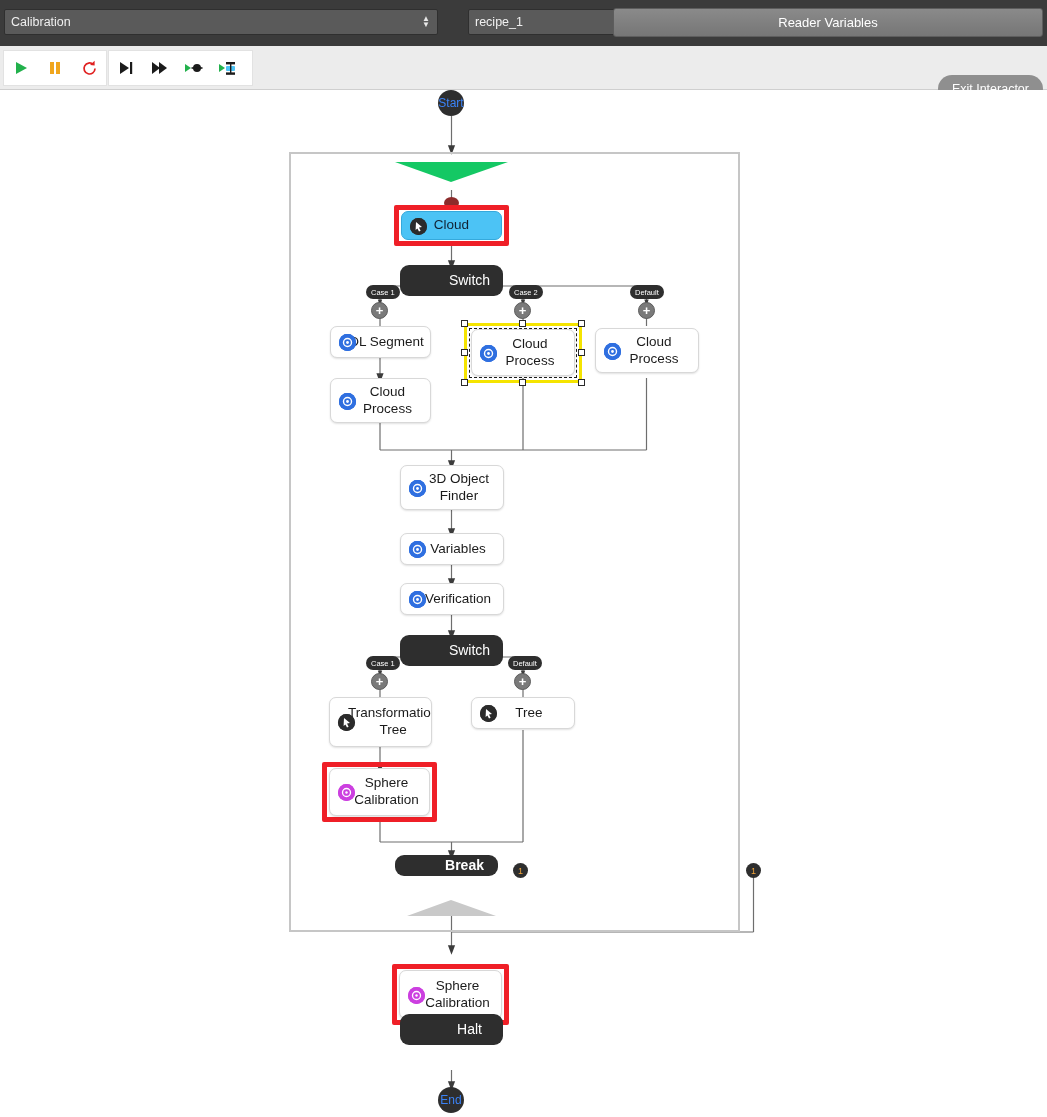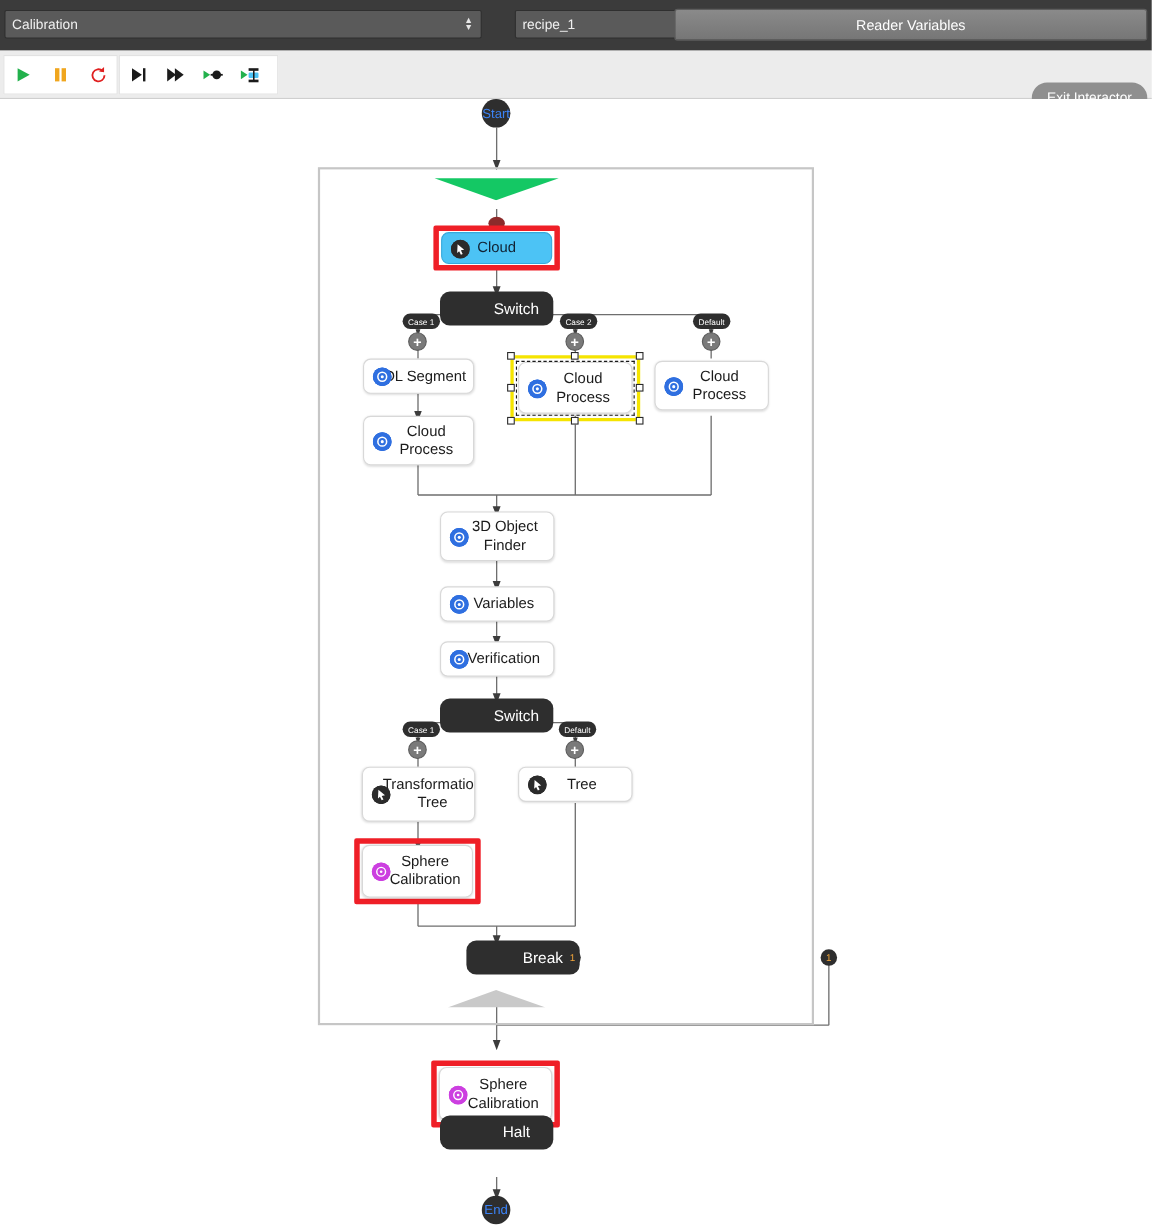--- a/index.html
+++ b/index.html
@@ -454,21 +454,21 @@
     <span class="nicon ic-purple" style="top:15px;">
       <svg width="17" height="17" viewBox="0 0 17 17">
           <circle cx="8.5" cy="8.5" r="8.5" fill="#cc3fe0"></circle>
           <circle cx="8.5" cy="8.5" r="4" fill="none" stroke="#ffffff" stroke-width="1.3"></circle>
           <circle cx="8.5" cy="8.5" r="1.2" fill="#ffffff"></circle>
         </svg>
     </span>
     <span class="nlabel" style="padding-left:18px;">Sphere Calibration</span>
   </div>
 
-  <div class="node node-dark" style="left:424px; top:765px; width:103px; height:31px;">
+  <div class="node node-dark" style="left:395px; top:765px; width:103px; height:21px;font-weight:bold;">
     <span class="nlabel">Break</span>
   </div>
   <div class="badge" style="left:513px; top:773px;">1</div>
   <div class="badge" style="left:746px; top:773px;">1</div>
 
   <div class="sel-red" style="left:392px; top:874px; width:117px; height:61px;"></div>
   <div class="node node-white" style="left:399px; top:880px; width:103px; height:49px;">
     <span class="nicon ic-purple" style="top:16px;">
       <svg width="17" height="17" viewBox="0 0 17 17">
           <circle cx="8.5" cy="8.5" r="8.5" fill="#cc3fe0"></circle>

